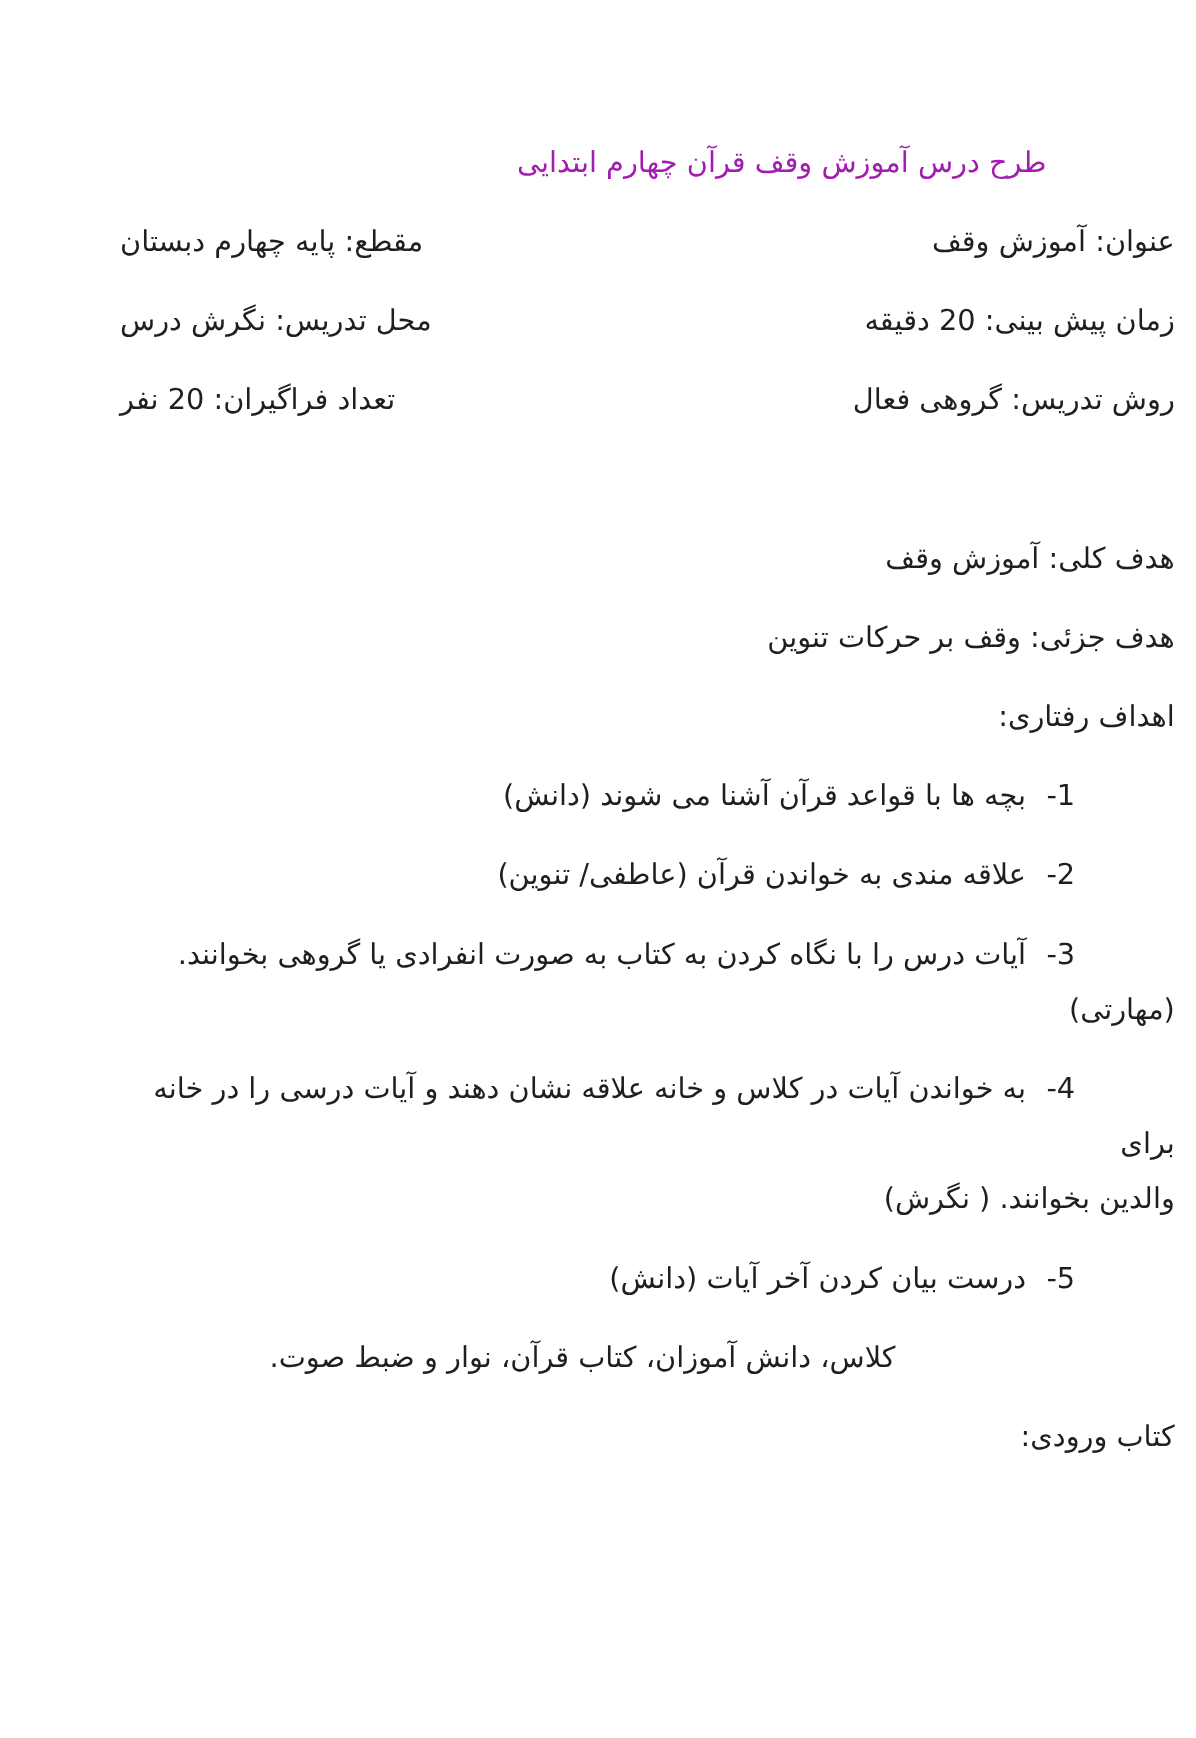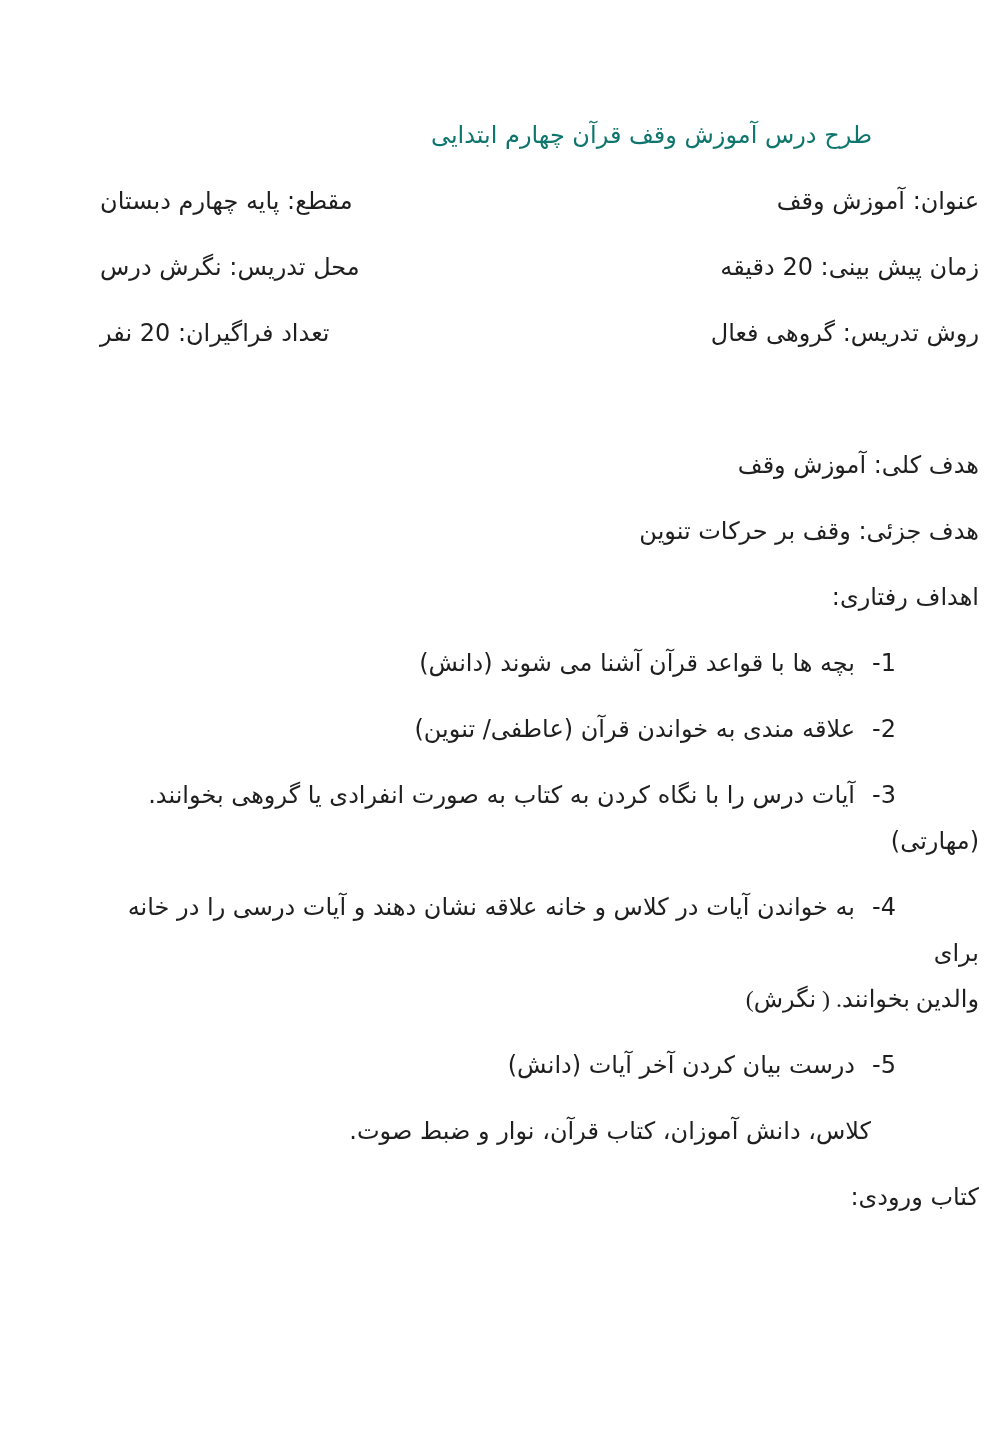--- a/index.html
+++ b/index.html
@@ -19,21 +19,21 @@
     font-family: "DejaVu Sans", sans-serif;
     font-size: 24px;
     line-height: 46px;
     color: #1f1f1f;
     overflow: hidden;
   }
   .para {
     margin: 0 0 20px 0;
   }
   .doc-title {
-    color: #0f766e;
+    color: #a21caf;
     margin-right: 107px;
     font-weight: normal;
     font-size: 24px;
   }
   .meta-row {
     display: flex;
     justify-content: space-between;
     align-items: baseline;
   }
   .spacer {
@@ -42,24 +42,24 @@
   }
   .obj {
     text-indent: 83px; 
   }
   .obj .num {
     margin-left: 17px; 
   }
   .obj .cont {
     display: block; 
     text-indent: 0;
-    font-family: Liberation Serif, serif;
   }
   .materials-line {
     margin-right: 108px;
+    text-align: center;
   }
 </style>
 </head>
 <body>
 
 <div class="page">
 
   <div class="para doc-title">طرح درس آموزش وقف قرآن چهارم ابتدایی</div>
 
   <div class="para meta-row">

